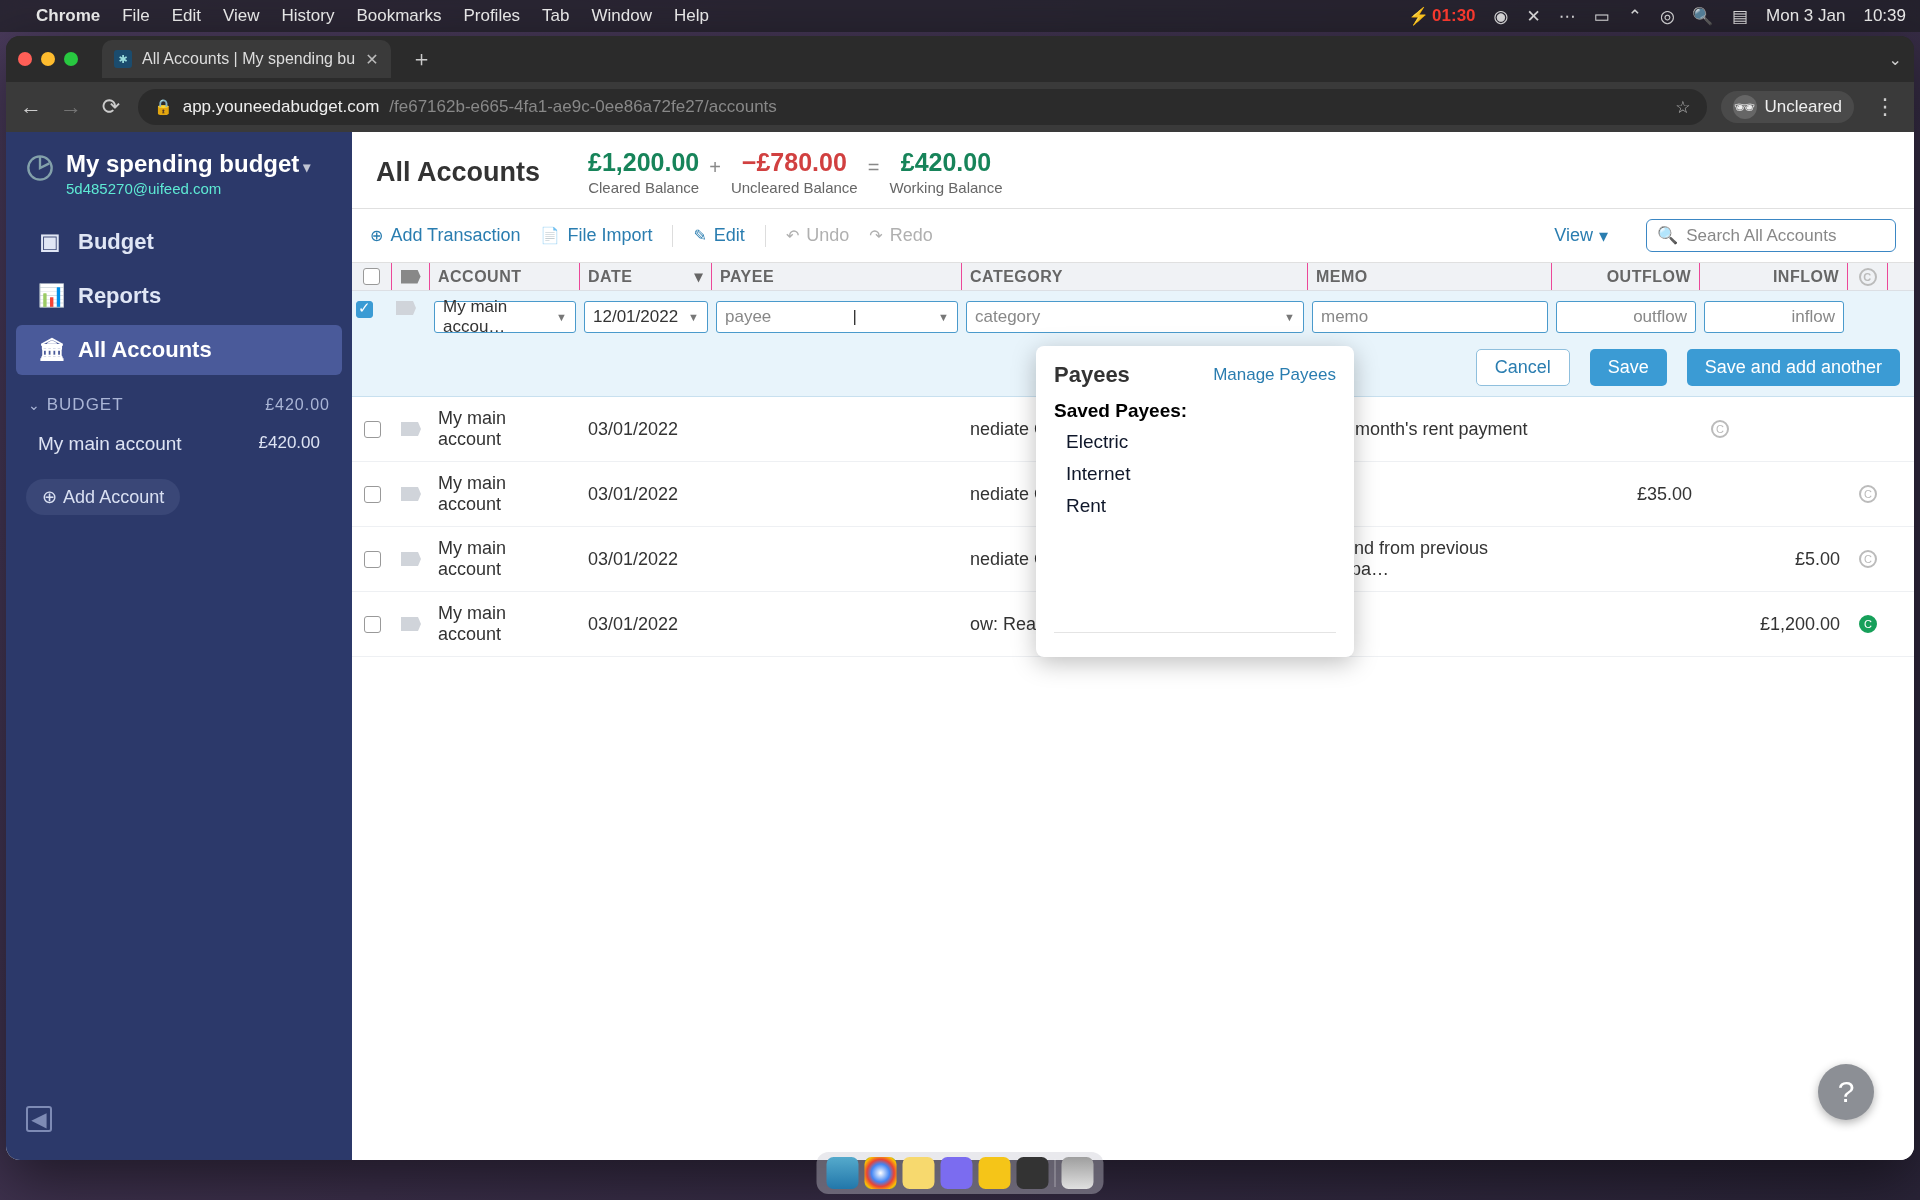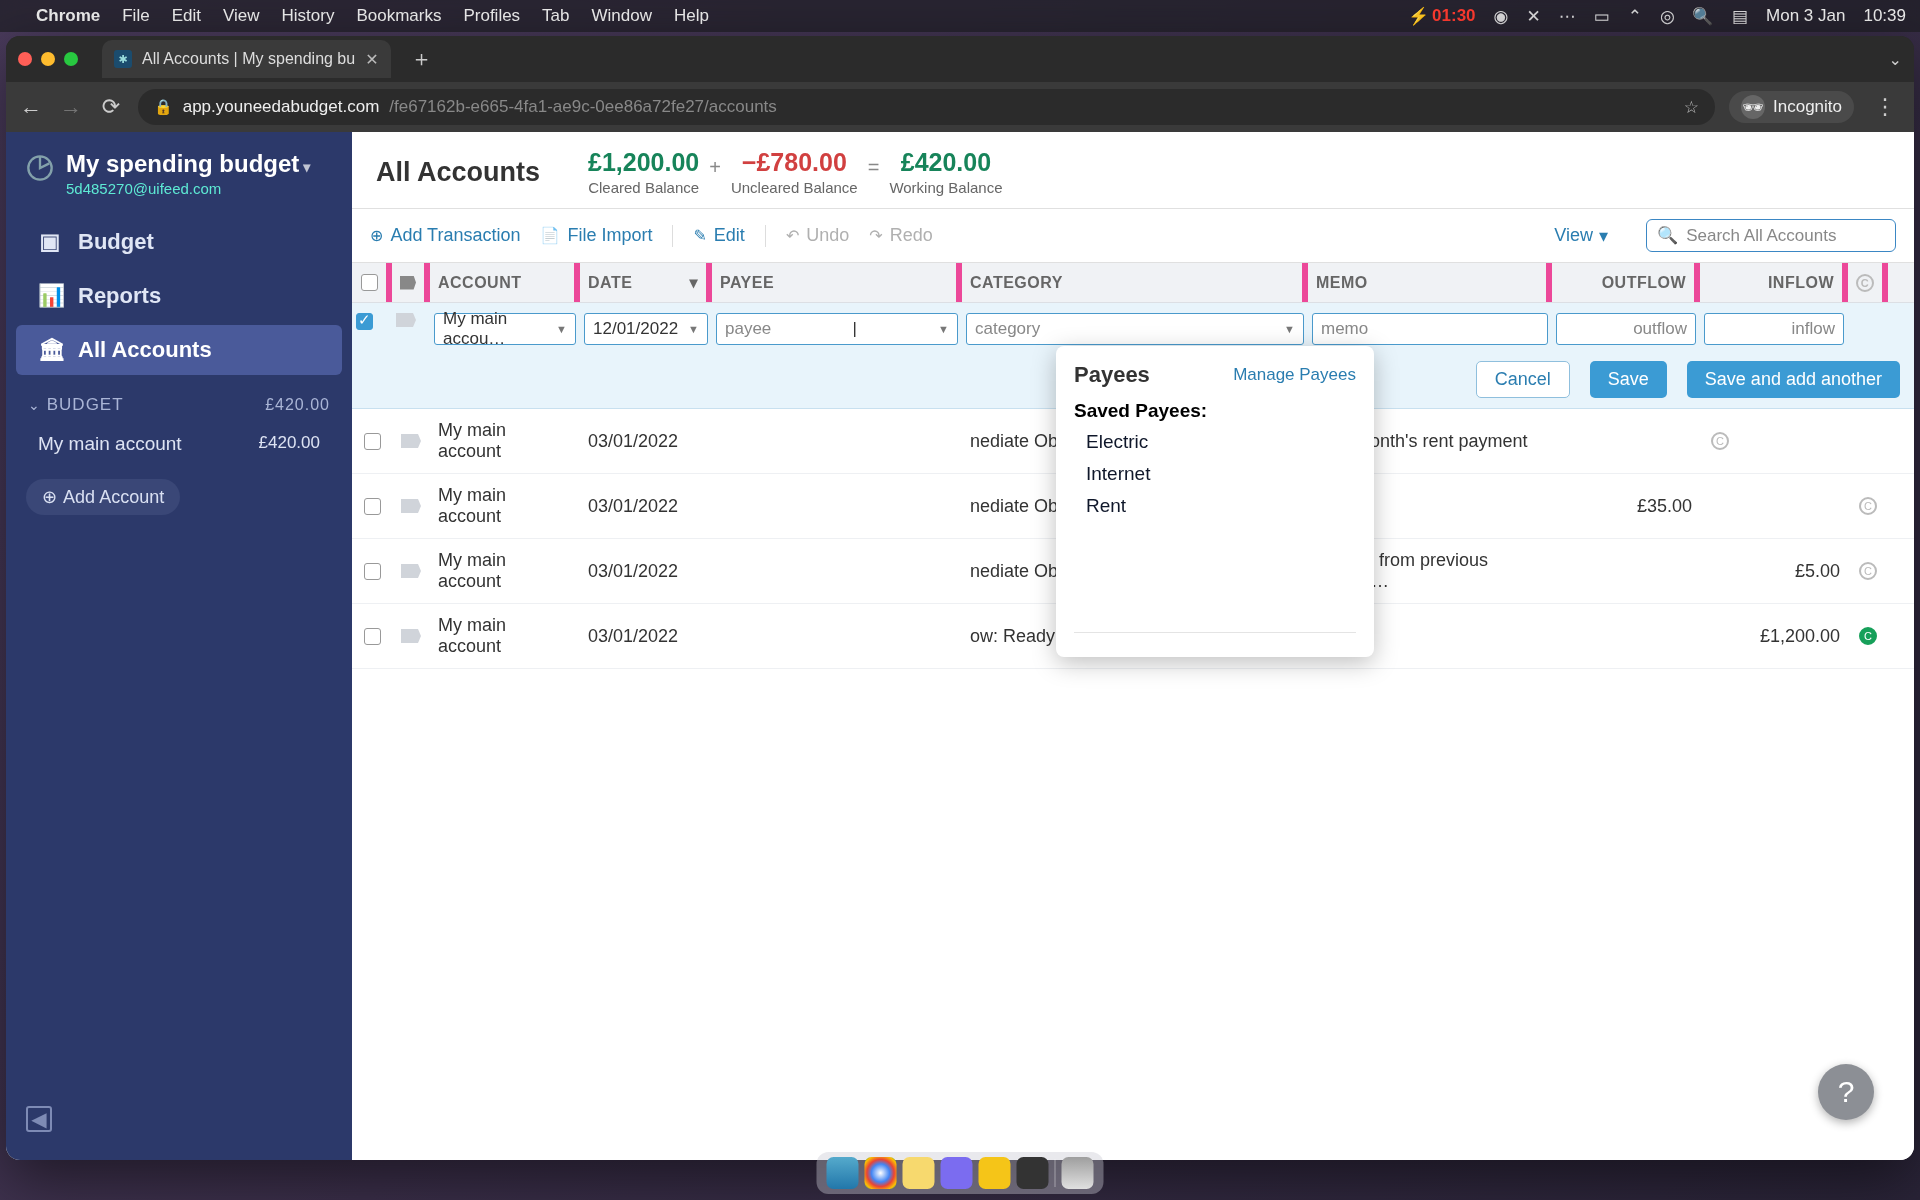--- a/index.html
+++ b/index.html
@@ -71,21 +71,21 @@
 .toolbar { display: flex; align-items: center; padding: 10px 18px; gap: 20px; border-bottom: 1px solid #e0e0e0; font-size: 18px; }
 .tbtn { display: flex; align-items: center; gap: 7px; color: #2a7db0; cursor: pointer; }
 .tbtn .ticon { font-size: 16px; }
 .tbtn.disabled { color: #b0b0b0; cursor: default; }
 .tsep { width: 1px; height: 22px; background: #ddd; }
 .toolbar .spacer { flex: 1; }
 .view-btn { color: #2a7db0; display: flex; align-items: center; gap: 6px; margin-right: 18px; }
 .searchbox { border: 1.5px solid #3b87c4; border-radius: 6px; padding: 5px 10px; display: flex; align-items: center; gap: 8px; color: #888; width: 250px; font-size: 17px; }
 
 .grid-header { display: flex; background: #f0f2f5; border-bottom: 1px solid #dcdfe4; font-size: 16px; color: #666; font-weight: 600; letter-spacing: 0.5px; }
-.grid-header .cell, .row .cell { padding: 10px 8px; border-right: 6px solid #ec4899; display: flex; align-items: center; }
+.grid-header .cell, .row .cell { padding: 4px 8px; border-right: 1px solid #ec4899; display: flex; align-items: center; }
 .col-check { width: 40px; justify-content: center; }
 .col-flag { width: 38px; justify-content: center; }
 .col-account { width: 150px; }
 .col-date { width: 132px; justify-content: space-between; }
 .col-payee { width: 250px; }
 .col-category { width: 346px; }
 .col-memo { width: 244px; }
 .col-outflow { width: 148px; justify-content: flex-end; }
 .col-inflow { width: 148px; justify-content: flex-end; }
 .col-clear { width: 40px; justify-content: center; border-right: none; }
@@ -99,21 +99,21 @@
 .edit-row .cell { padding: 4px 4px; }
 .edit-field { border: 1px solid #4a9acc; background: #fff; border-radius: 3px; padding: 5px 8px; font-size: 17px; color: #888; display: flex; align-items: center; justify-content: space-between; height: 32px; }
 .edit-field .caret { color: #777; font-size: 11px; }
 .edit-field.with-text { color: #333; }
 .edit-actions { display: flex; justify-content: flex-end; gap: 20px; padding: 6px 14px 10px; }
 .btn { border-radius: 5px; padding: 7px 18px; font-size: 18px; cursor: pointer; border: none; }
 .btn.cancel { background: #fff; border: 1px solid #8fbfdd; color: #2a7db0; }
 .btn.primary { background: #3b9bd4; color: #fff; }
 
 
-.payee-pop { position: absolute; top: 214px; left: 704px; width: 318px; background: #fff; border-radius: 8px; box-shadow: 0 6px 24px rgba(0,0,0,0.25); padding: 16px 18px 24px; z-index: 50; }
+.payee-pop { position: absolute; top: 214px; left: 684px; width: 318px; background: #fff; border-radius: 8px; box-shadow: 0 6px 24px rgba(0,0,0,0.25); padding: 16px 18px 24px; z-index: 50; }
 .payee-pop::before { content: ''; position: absolute; top: -10px; left: 150px; border: 10px solid transparent; border-bottom-color: #fff; }
 .payee-pop .pop-header { display: flex; justify-content: space-between; align-items: center; margin-bottom: 12px; }
 .payee-pop .ptitle { font-size: 22px; font-weight: 700; color: #333; }
 .payee-pop .manage { color: #2a7db0; font-size: 17px; }
 .payee-pop .saved-label { font-weight: 700; font-size: 19px; margin-bottom: 4px; }
 .payee-pop .payee-item { padding: 5px 12px; font-size: 19px; color: #0f172a; cursor: pointer; }
 .payee-pop .payee-item:first-of-type { font-weight: 600; }
 .payee-pop .divider { border-top: 1px solid #e4e4e4; margin-top: 110px; }
 
 .checkbox { width: 17px; height: 17px; border: 1.5px solid #999; border-radius: 3px; background: #fff; }
@@ -186,21 +186,21 @@
     <span class="navbtn" style="opacity:.4">→</span>
     <span class="navbtn">⟳</span>
     <div class="omnibox">
       <span class="lock">🔒</span>
       <span class="host">app.youneedabudget.com</span>
         <span class="path">/fe67162b-e665-4fa1-ae9c-0ee86a72fe27/accounts</span>
       <span class="star">☆</span>
     </div>
     <div class="incognito">
       <span class="hat">🕶</span>
-      <span>Incognito</span>
+      <span>Uncleared</span>
     </div>
     <span class="kebab">⋮</span>
   </div>
 
   <div class="app">
 
     <div class="sidebar">
       <div class="budget-header">
         <svg class="budget-logo" viewBox="0 0 24 24">
             <circle cx="12" cy="12" r="10" fill="none" stroke="#9bb" stroke-width="2"></circle>

